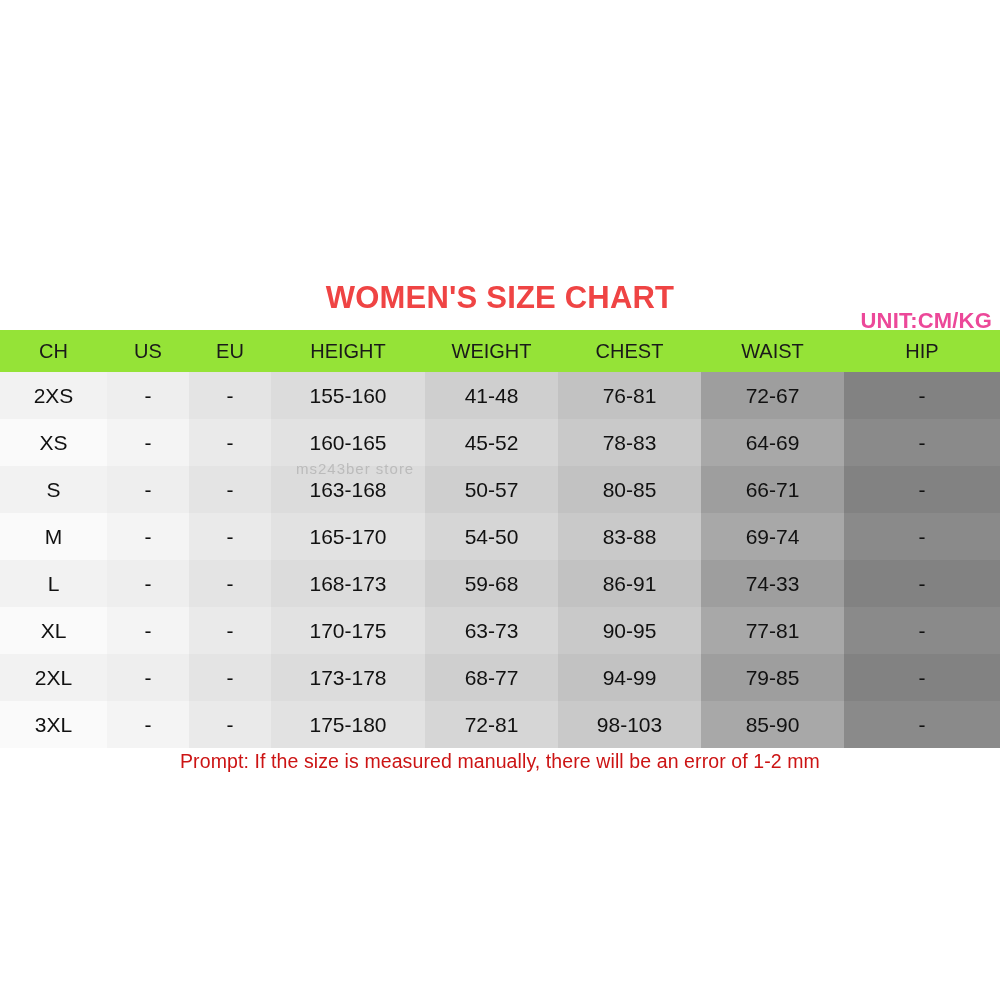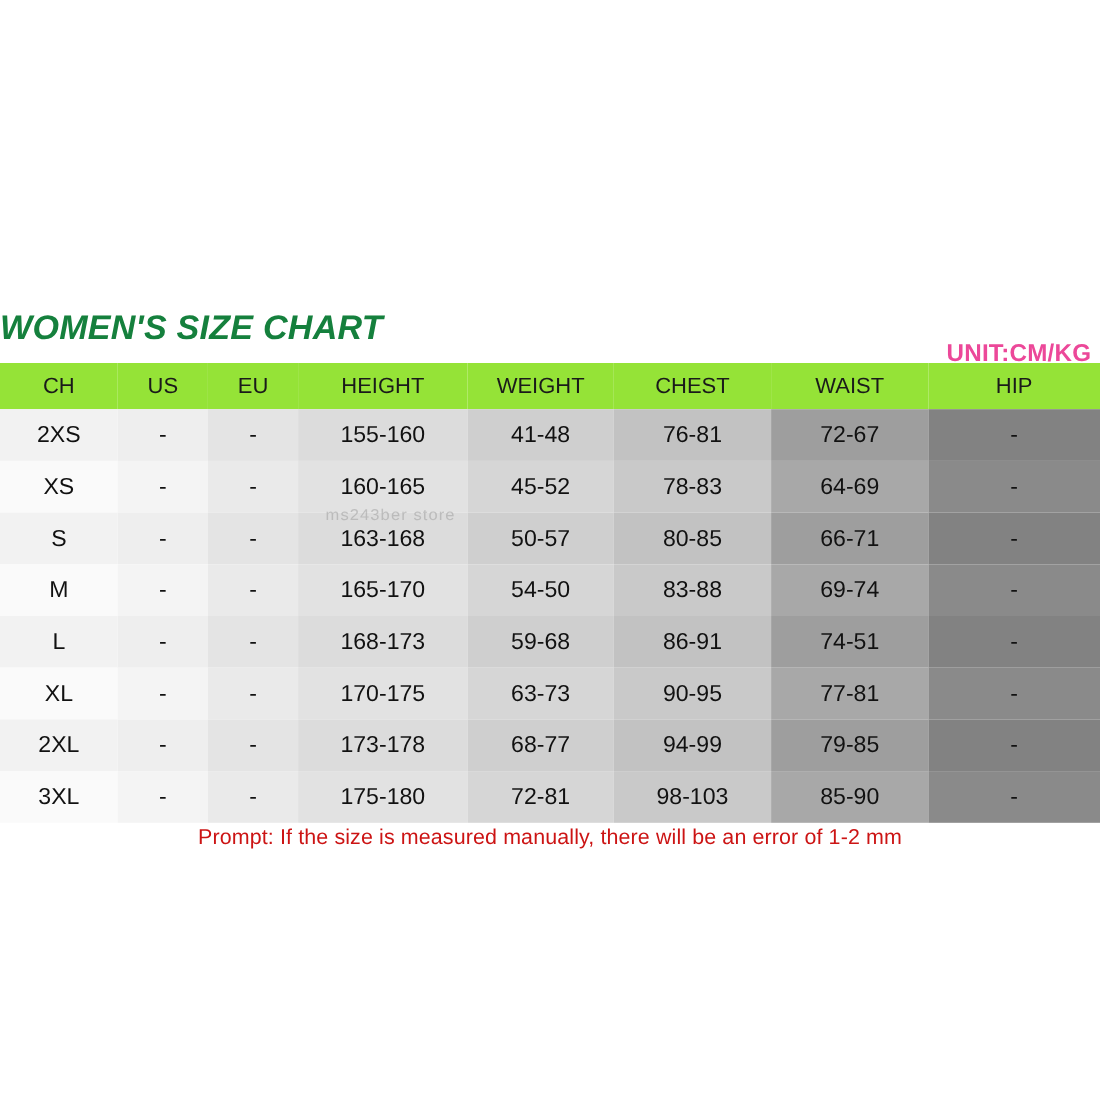--- a/index.html
+++ b/index.html
@@ -28,26 +28,25 @@
   }
   .title-row {
     position: relative;
     height: 50px;
   }
   .chart-title {
     position: absolute;
     left: 0;
     right: 0;
     top: 0;
-    text-align: left;
+    text-align: center;
     font-size: 31px;
     font-weight: bold;
-    color: #15803d;
+    color: #ef4444;
     letter-spacing: 0.2px;
-    font-style: italic;
   }
   .unit-note {
     position: absolute;
     right: 8px;
     top: 28px;
     font-size: 22px;
     font-weight: bold;
     color: #ec4899;
     letter-spacing: 0.2px;
   }
@@ -200,21 +199,21 @@
           <td class="col6">69-74</td>
           <td class="col7">-</td>
         </tr>
         <tr>
           <td class="col0">L</td>
           <td class="col1">-</td>
           <td class="col2">-</td>
           <td class="col3">168-173</td>
           <td class="col4">59-68</td>
           <td class="col5">86-91</td>
-          <td class="col6">74-51</td>
+          <td class="col6">74-33</td>
           <td class="col7">-</td>
         </tr>
         <tr class="alt">
           <td class="col0">XL</td>
           <td class="col1">-</td>
           <td class="col2">-</td>
           <td class="col3">170-175</td>
           <td class="col4">63-73</td>
           <td class="col5">90-95</td>
           <td class="col6">77-81</td>

